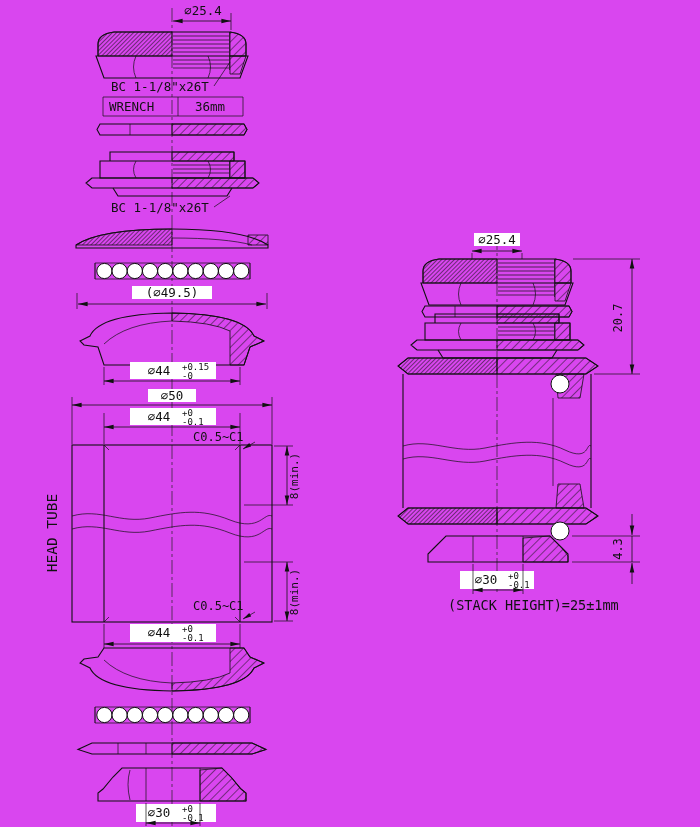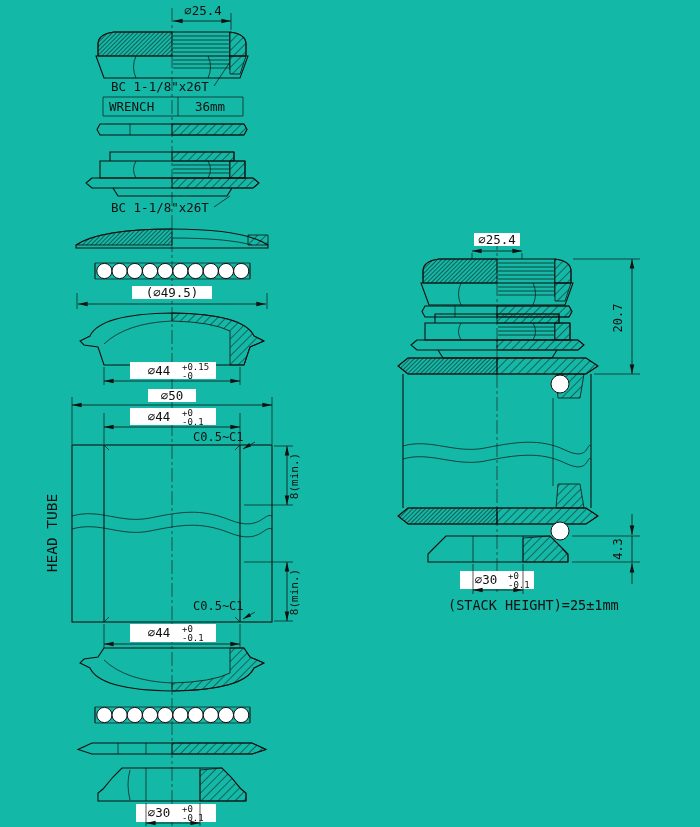--- a/index.html
+++ b/index.html
@@ -1,16 +1,16 @@
 <!DOCTYPE html>
 <html><head>
 <meta charset="utf-8">
 <style>
   html,body { margin:0; padding:0; background:#ffffff; }
-  .page { position:relative; width:700px; height:827px; background:#14b8a6; overflow:hidden; }
+  .page { position:relative; width:700px; height:827px; background:#d946ef; overflow:hidden; }
   svg { position:absolute; left:0; top:0; }
   svg text { font-family:"DejaVu Sans Mono","Liberation Mono",monospace; fill:#111; }
   .t13 { font-size:12.5px; }
   .t12 { font-size:12px; }
   .t11 { font-size:11px; }
   .t9  { font-size:9px; }
   .t15 { font-size:14.5px; }
   .ln   { stroke:#111; stroke-width:1.1; fill:none; }
   .thin { stroke:#111; stroke-width:0.7; fill:none; }
   .cl   { stroke:#222; stroke-width:0.7; stroke-dasharray:14 3 3 3; fill:none; }

